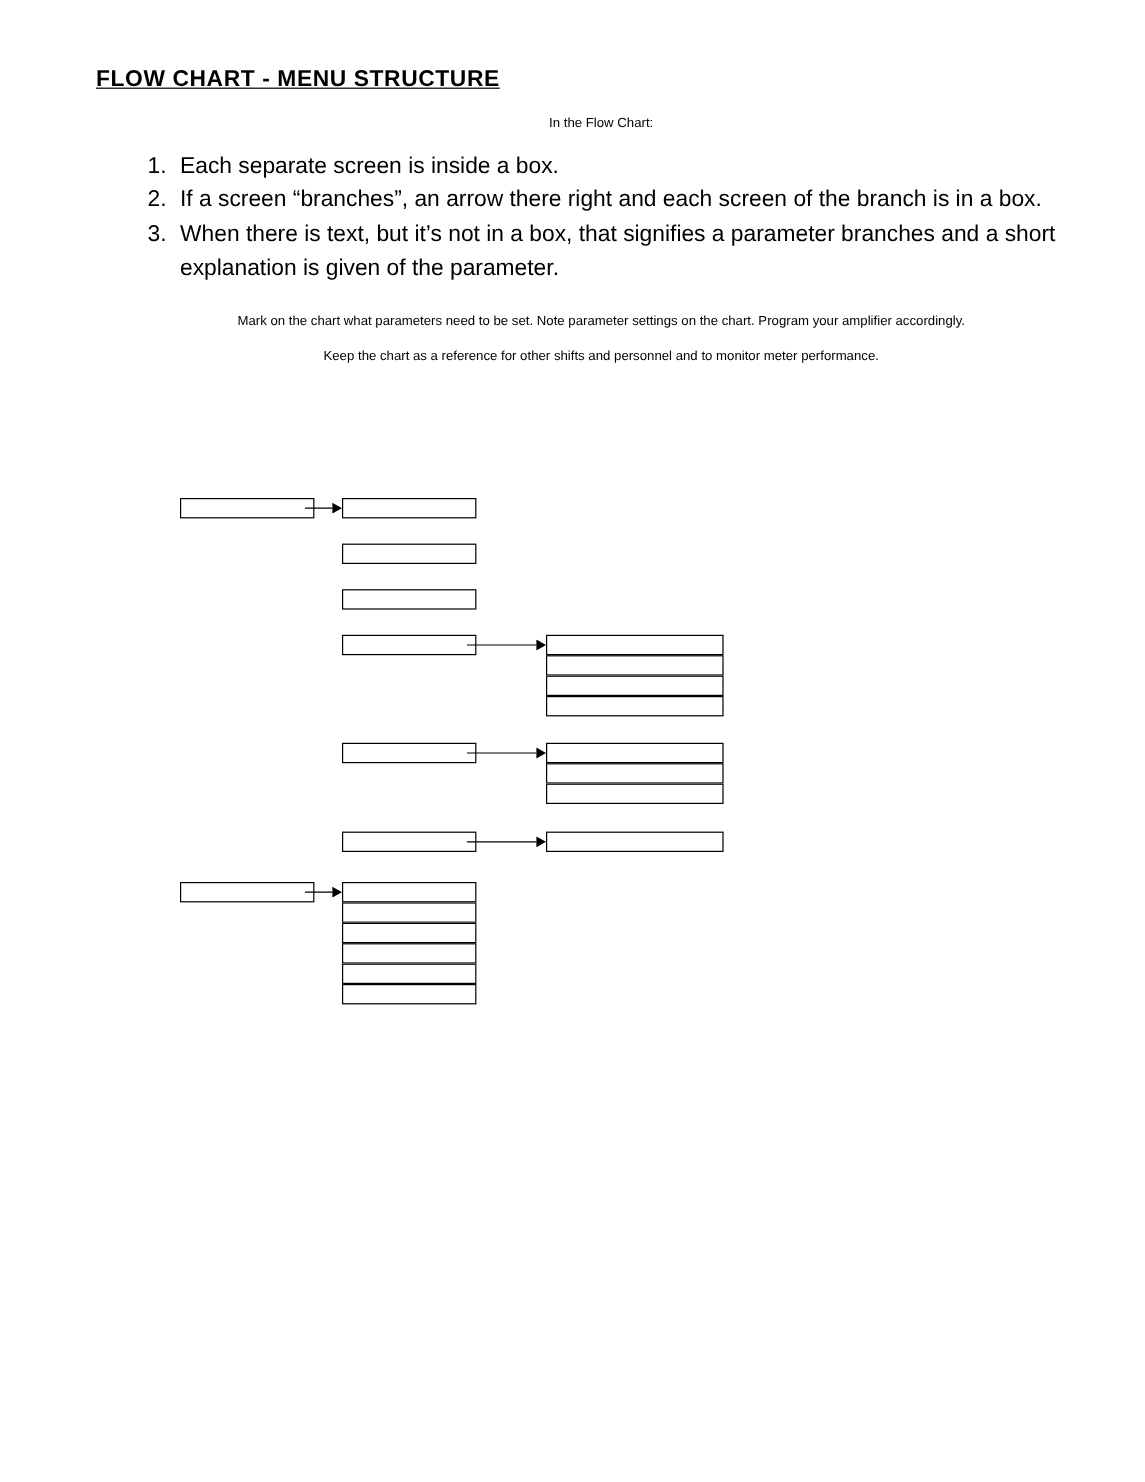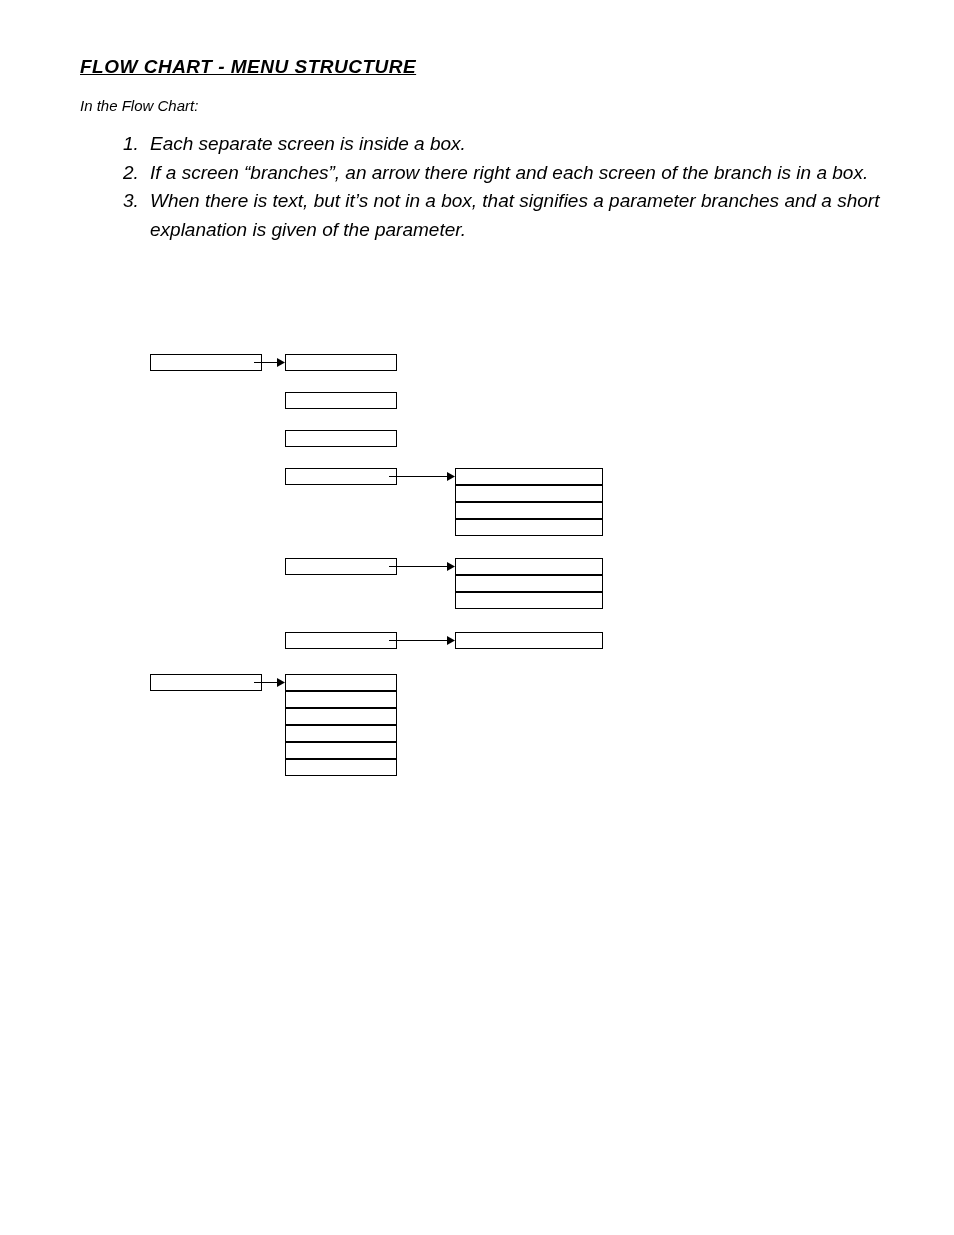--- a/index.html
+++ b/index.html
@@ -9,33 +9,33 @@
     font-family: Arial, Helvetica, sans-serif;
     color: #000;
     width: 954px;
   }
   .page {
     width: 954px;
     min-height: 1235px;
     box-sizing: border-box;
     padding: 56px 32px 60px 80px;
     position: relative;
-    font-style: italic;
   }
   h1.title {
     font-size: 19px;
     font-weight: bold;
     text-decoration: underline;
     letter-spacing: 0.5px;
     margin: 0 0 18px 0;
   }
   p.body {
-    font-size: 15px;
+    font-size: 11px;
     line-height: 1.35;
     margin: 0 0 14px 0;
+    text-align: center;
   }
   ol.body-list {
     font-size: 19px;
     line-height: 1.5;
     margin: 4px 0 22px 0;
     padding-left: 64px;
   }
   ol.body-list li { padding-left: 6px; }
 
   
@@ -71,21 +71,23 @@
   <h1 class="title">FLOW CHART - MENU STRUCTURE</h1>
 
   <p class="body">In the Flow Chart:</p>
 
   <ol class="body-list">
     <li>Each separate screen is inside a box.</li>
     <li>If a screen “branches”, an arrow there right and each screen of the branch is in a box.</li>
     <li>When there is text, but it’s not in a box, that signifies a parameter branches and a short explanation is given of the parameter.</li>
   </ol>
 
+  <p class="body">Mark on the chart what parameters need to be set. Note parameter settings on the chart. Program your amplifier accordingly.</p>
 
+  <p class="body">Keep the chart as a reference for other shifts and personnel and to monitor meter performance.</p>
 
   <div class="diagram" id="diagram">
       <div class="box w-sm" style="left: 0px; top: 0px;"></div>
       <div class="box w-sm" style="left: 135px; top: 0px;"></div>
       <div class="box w-sm" style="left: 135px; top: 38px;"></div>
       <div class="box w-sm" style="left: 135px; top: 76px;"></div>
       <div class="box w-sm" style="left: 135px; top: 114px;"></div>
       <div class="box w-lg" style="left: 305px; top: 114px;"></div>
       <div class="box w-lg" style="left: 305px; top: 131px;"></div>
       <div class="box w-lg" style="left: 305px; top: 148px;"></div>

